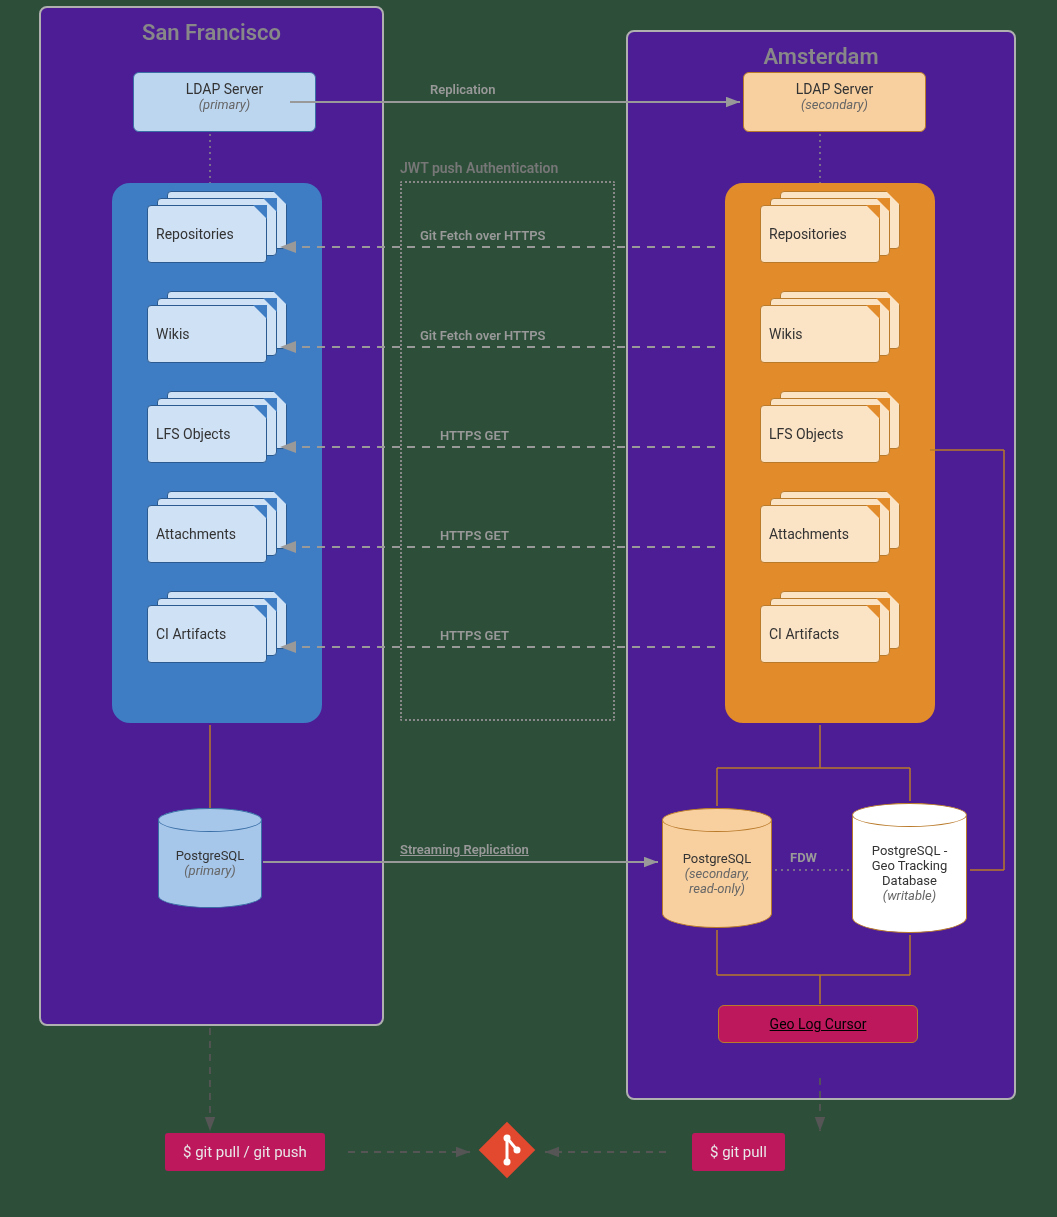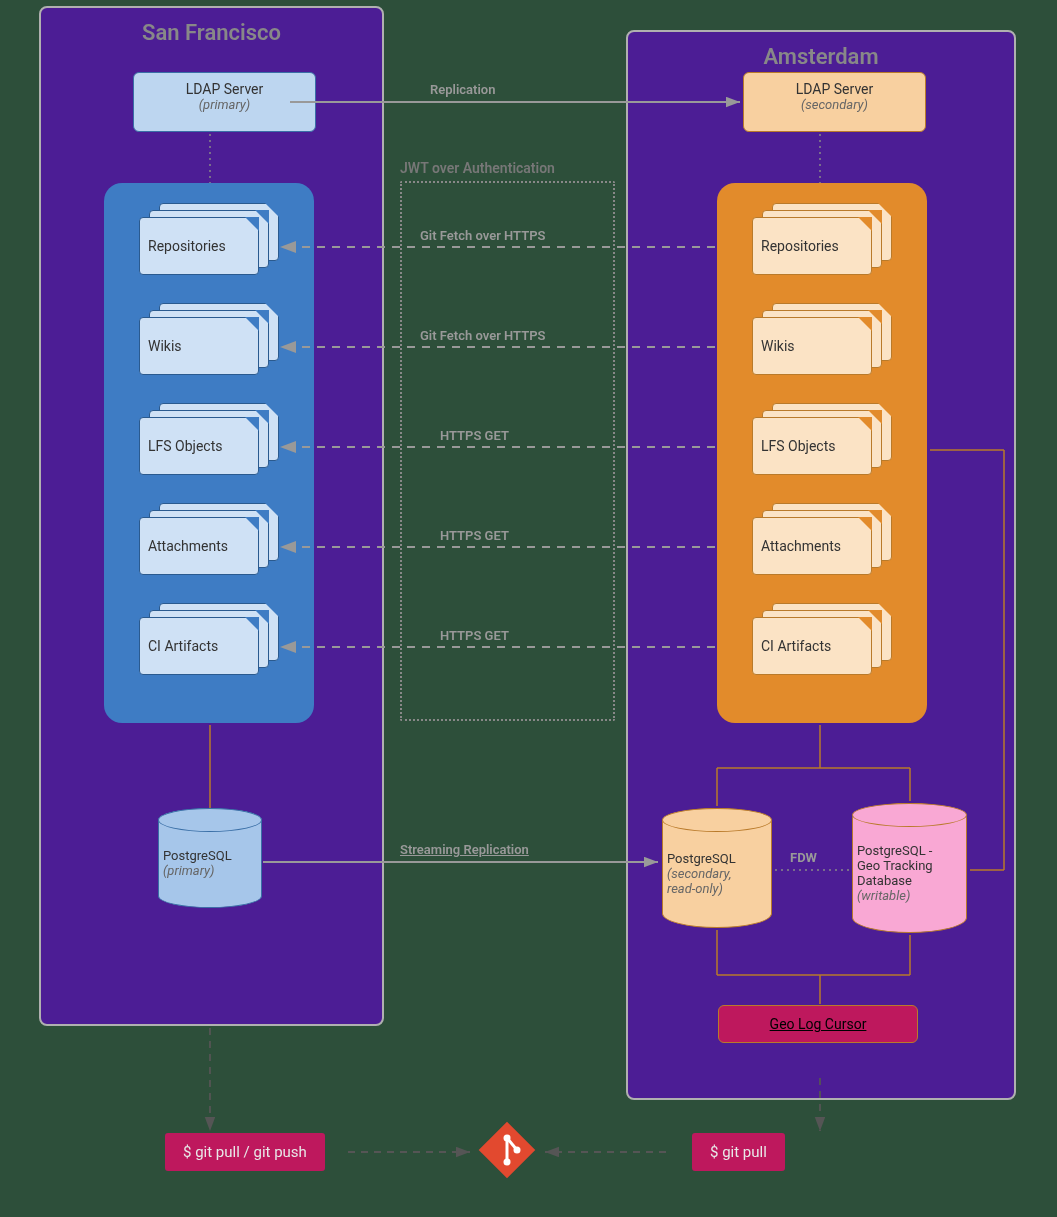--- a/index.html
+++ b/index.html
@@ -36,21 +36,22 @@
 }
 .ldap-box.blue { background: #bdd6f0; border-color: #3a6fa6; color: #333; }
 .ldap-box.orange { background: #f8d0a0; border-color: #b97a2a; color: #333; }
 .sub { font-style: italic; font-size: 13px; color: #666; }
 
 .services-box {
   position: absolute;
   width: 210px;
   height: 540px;
   border-radius: 18px;
-  padding-top: 20px;
+  padding-top: 8px;
+  margin-left: 8px;
 }
 .services-box.blue { background: #3e7cc4; }
 .services-box.orange { background: #e28b2b; }
 
 .doc-stack {
   position: relative;
   width: 140px;
   height: 72px;
   margin: 0 auto 28px auto;
 }
@@ -78,20 +79,21 @@
 .doc.d3 .label {
   position: absolute;
   left: 8px; top: 50%;
   transform: translateY(-50%);
   font-size: 14px;
   color: #333;
 }
 
 .cylinder {
   position: absolute;
+  text-align: center;
   font-size: 13px;
   color: #333;
 }
 .cyl-body {
   position: relative;
   border-radius: 50% / 12%;
   border: 1.5px solid;
   height: 100px;
   margin-bottom: 4px;
   display: flex;
@@ -104,21 +106,21 @@
   position: absolute;
   top: -1px; left: -1px; right: -1px;
   height: 22px;
   border-radius: 50%;
   border: 1.5px solid;
   border-color: inherit;
   background: inherit;
 }
 .cyl-body.sf { background: #a6c6ea; border-color: #3a6fa6; width: 104px; }
 .cyl-body.sec { background: #f8d0a0; border-color: #b97a2a; width: 110px; height: 120px; }
-.cyl-body.geo { background: #f9a8d4; border-color: #b97a2a; width: 115px; height: 130px; }
+.cyl-body.geo { background: #ffffff; border-color: #b97a2a; width: 115px; height: 130px; }
 
 .geo-log {
   position: absolute;
   background: #be185d;
   border: 1.5px solid #b97a2a;
   border-radius: 6px;
   width: 200px;
   height: 38px;
   text-align: center;
   line-height: 36px;
@@ -291,21 +293,21 @@
         <div class="fold"></div>
       </div>
     <div class="doc d3">
         <div class="fold"></div>
         <span class="label">CI Artifacts</span>
       </div>
   </div>
 </div>
 
 <div style="position:absolute; left:400px; top:181px; width:215px; height:540px; border:2.5px dotted #888; border-radius:2px;"></div>
-<div class="conn-label" style="left:400px; top:160px; width:215px; color:#777; font-size:14px;">JWT over Authentication</div>
+<div class="conn-label" style="left:400px; top:160px; width:215px; color:#777; font-size:14px;">JWT push Authentication</div>
 
 <div class="cylinder" style="left:158px; top:808px;">
   <div class="cyl-body sf">
     <div>PostgreSQL</div>
     <div class="sub">(primary)</div>
   </div>
 </div>
 
 <div class="cylinder" style="left:662px; top:808px;">
   <div class="cyl-body sec">

